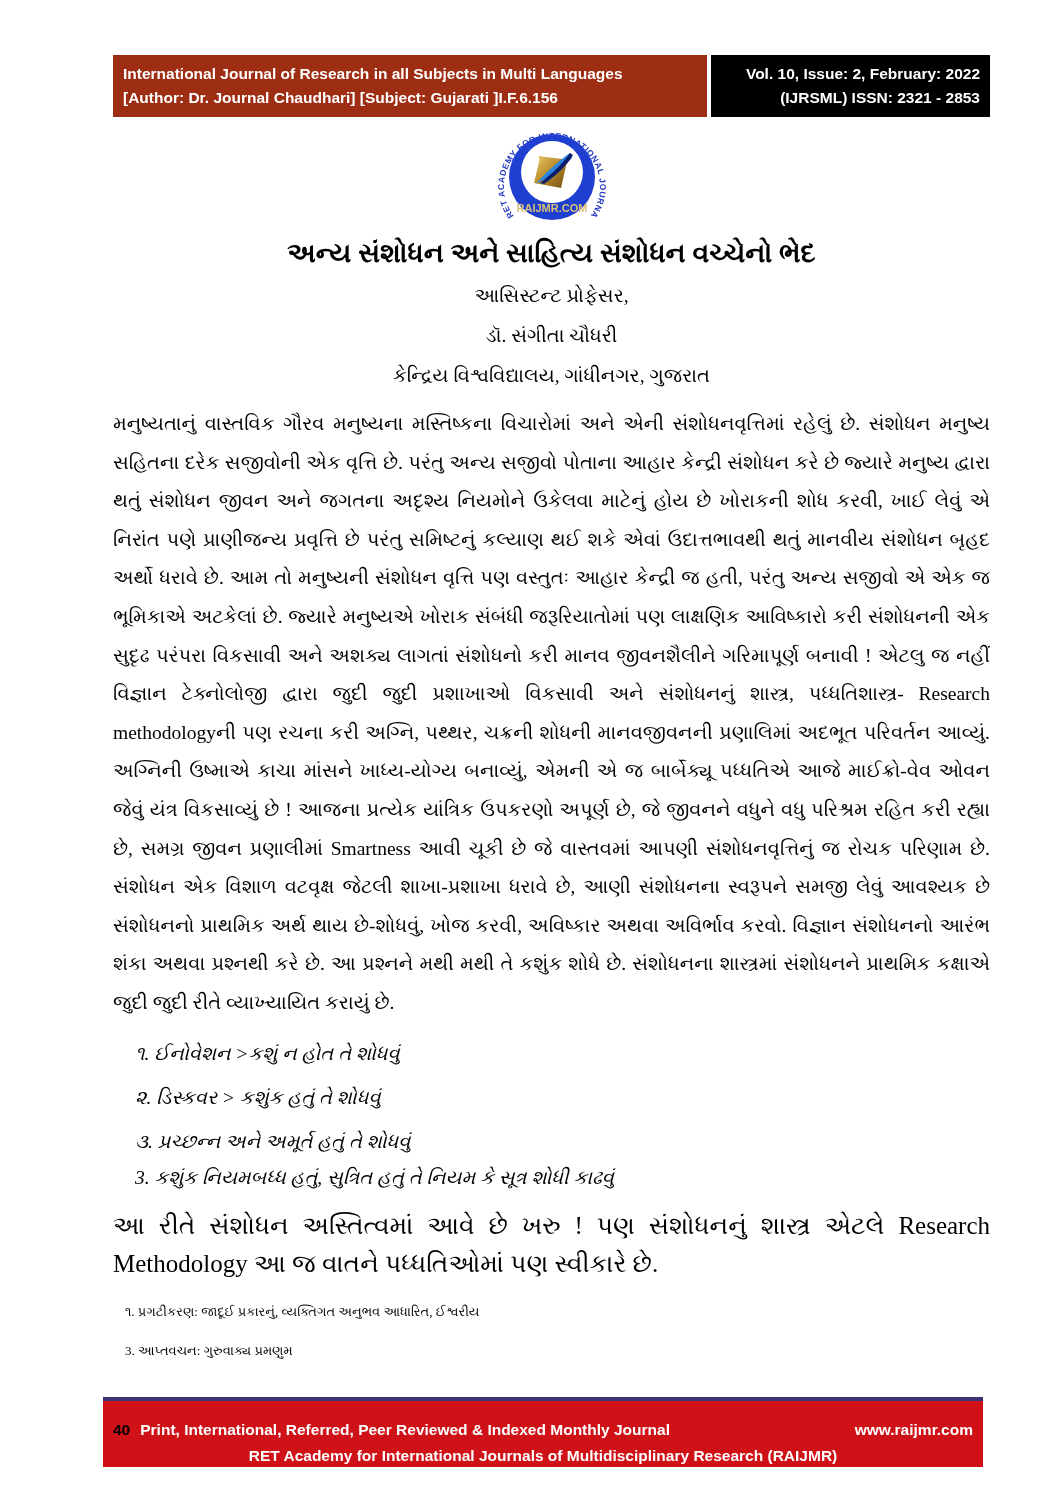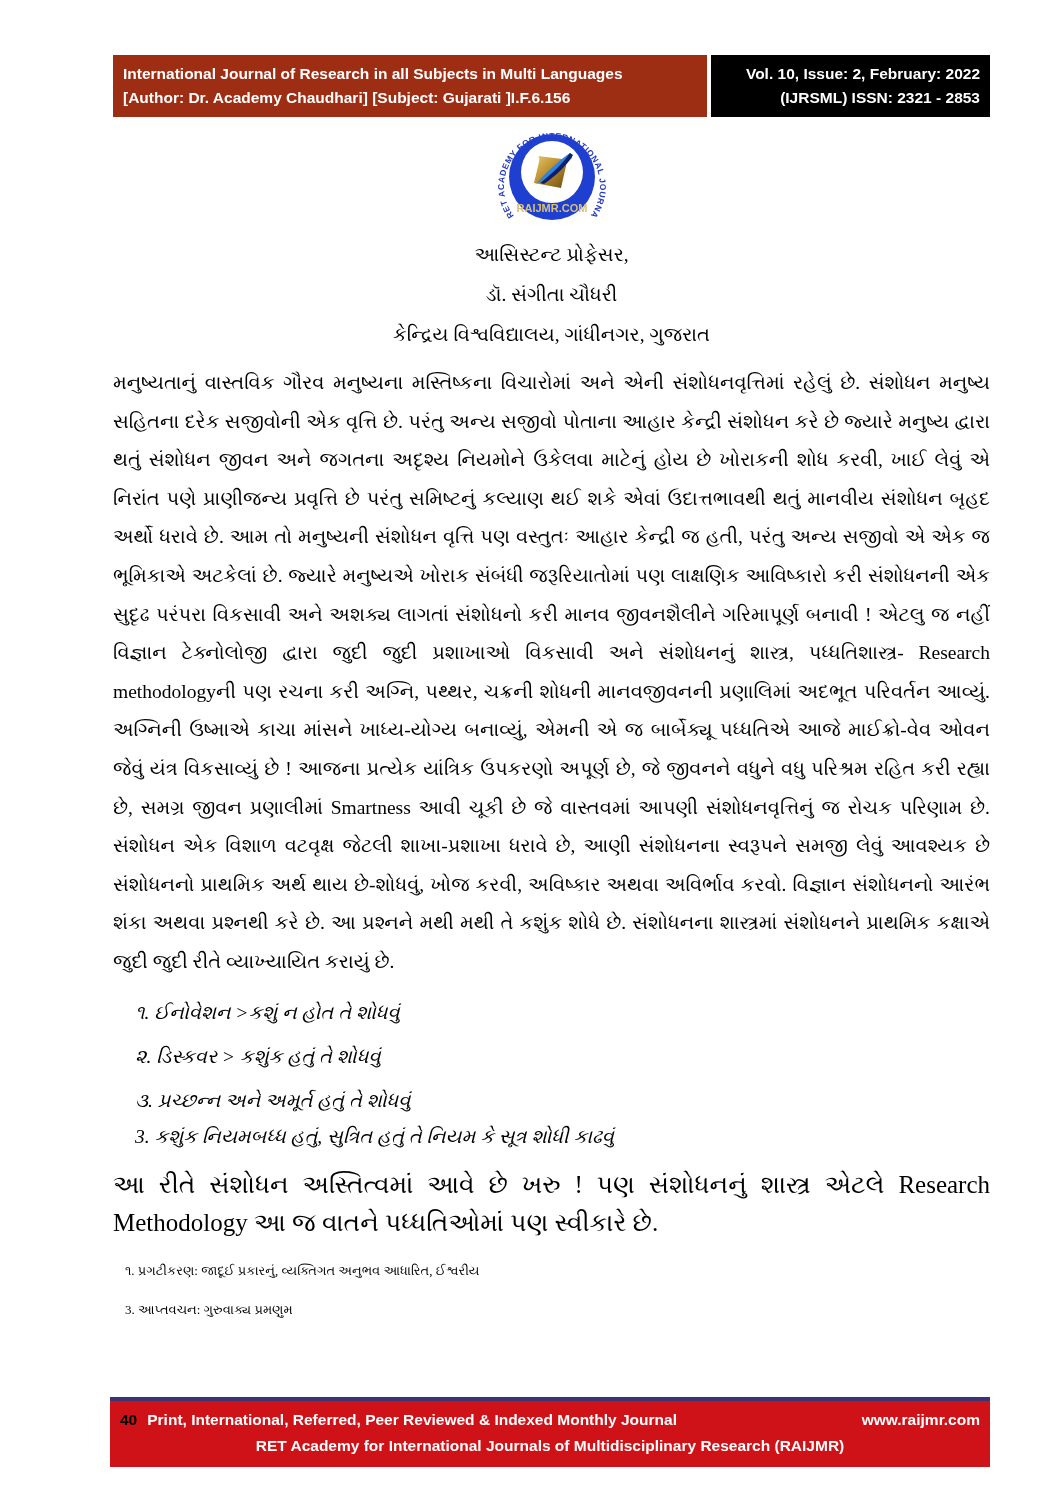--- a/index.html
+++ b/index.html
@@ -40,42 +40,42 @@
   }
   .list1 { margin-top:16px; padding-left:22px; }
   .list1 .li { font-size:19.5px; line-height:30px; color:#000000; margin-bottom:14px;font-style:italic; }
   .list1 .li:nth-child(3) { margin-bottom:6px; }
   .par2 { margin-top:8px; font-size:25px; line-height:38.6px; color:#000000; text-align:justify; }
   .list2 { margin-top:8px; padding-left:12px; }
   .list2 .li { font-size:13px; line-height:39px; color:#000000; }
 
   
   .footer {
-    position:absolute; left:110px; top:1397px; width:880px; height:70px;
+    position:absolute; left:103px; top:1397px; width:880px; height:70px;
     background:#cf1218; border-top:4px solid #3d3274;
     font-family:"Liberation Sans","DejaVu Sans",sans-serif; font-weight:bold;
-    color:#ffffff; padding:6px 10px 0 10px;
+    color:#ffffff; padding:16px 10px 0 10px;
   }
   .footer-row1 { display:flex; align-items:baseline; font-size:15.5px; line-height:26px; }
   .footer-pageno { color:#000000; margin-right:10px; }
   .footer-spacer { flex:1; }
   .footer-row2 { text-align:center; font-size:15.5px; line-height:26px; }
 
   svg text { font-family:"Liberation Sans","DejaVu Sans",sans-serif; }
 </style>
 </head>
 <body>
 
 <div class="page">
   <div class="content">
 
     <div class="hdr">
       <div class="hdr-left">
         <div>International Journal of Research in all Subjects in Multi Languages</div>
-        <div>[Author: Dr. Academy Chaudhari] [Subject: Gujarati ]I.F.6.156</div>
+        <div>[Author: Dr. Journal Chaudhari] [Subject: Gujarati ]I.F.6.156</div>
       </div>
       <div class="hdr-right">
         <div>Vol. 10, Issue: 2, February: 2022</div>
         <div>(IJRSML) ISSN: 2321 - 2853</div>
       </div>
     </div>
 
     <div class="logo-wrap">
       <svg width="148" height="108" viewBox="0 0 148 108">
         <defs>
@@ -91,20 +91,21 @@
         </text>
         <circle cx="74" cy="57" r="43" fill="#1f3fd0"></circle>
         <circle cx="74" cy="52" r="31" fill="#ffffff"></circle>
         <path d="M60 36 L84 39 Q90 40 88 46 L83 68 L56 63 L61 42 Q62 37 60 36 Z" fill="url(#goldGrad)"></path>
         <path d="M92 33 C 82 40, 68 52, 58 64 C 70 58, 84 48, 94 38 Z" fill="#2a86e0"></path>
         <path d="M92 33 C 86 42, 74 54, 62 63 L 66 64 C 78 56, 90 44, 95 35 Z" fill="#0c1e6e"></path>
         <text x="74" y="92" font-size="11" font-weight="bold" fill="#d8c078" text-anchor="middle">RAIJMR.COM</text>
       </svg>
     </div>
 
+    <div class="title">અન્ય સંશોધન અને સાહિત્ય સંશોધન વચ્ચેનો ભેદ</div>
     <div class="byline">આસિસ્ટન્ટ પ્રોફેસર,</div>
     <div class="byline">ડૉ. સંગીતા ચૌધરી</div>
     <div class="byline">કેન્દ્રિય વિશ્વવિદ્યાલય, ગાંધીનગર, ગુજરાત</div>
 
     <p class="body-par">મનુષ્યતાનું વાસ્તવિક ગૌરવ મનુષ્યના મસ્તિષ્કના વિચારોમાં અને એની સંશોધનવૃત્તિમાં રહેલું છે. સંશોધન મનુષ્ય સહિતના દરેક સજીવોની એક વૃત્તિ છે. પરંતુ અન્ય સજીવો પોતાના આહાર કેન્દ્રી સંશોધન કરે છે જ્યારે મનુષ્ય દ્વારા થતું સંશોધન જીવન અને જગતના અદૃશ્ય નિયમોને ઉકેલવા માટેનું હોય છે ખોરાકની શોધ કરવી, ખાઈ લેવું એ નિરાંત પણે પ્રાણીજન્ય પ્રવૃત્તિ છે પરંતુ સમિષ્ટનું કલ્યાણ થઈ શકે એવાં ઉદાત્તભાવથી થતું માનવીય સંશોધન બૃહદ અર્થો ધરાવે છે. આમ તો મનુષ્યની સંશોધન વૃત્તિ પણ વસ્તુતઃ આહાર કેન્દ્રી જ હતી, પરંતુ અન્ય સજીવો એ એક જ ભૂમિકાએ અટકેલાં છે. જ્યારે મનુષ્યએ ખોરાક સંબંધી જરૂરિયાતોમાં પણ લાક્ષણિક આવિષ્કારો કરી સંશોધનની એક સુદૃઢ પરંપરા વિકસાવી અને અશક્ય લાગતાં સંશોધનો કરી માનવ જીવનશૈલીને ગરિમાપૂર્ણ બનાવી ! એટલુ જ નહીં વિજ્ઞાન ટેક્નોલોજી દ્વારા જુદી જુદી પ્રશાખાઓ વિકસાવી અને સંશોધનનું શાસ્ત્ર, પધ્ધતિશાસ્ત્ર- Research methodologyની પણ રચના કરી અગ્નિ, પથ્થર, ચક્રની શોધની માનવજીવનની પ્રણાલિમાં અદભૂત પરિવર્તન આવ્યું. અગ્નિની ઉષ્માએ કાચા માંસને ખાધ્ય-યોગ્ય બનાવ્યું, એમની એ જ બાર્બેક્યૂ પધ્ધતિએ આજે માઈક્રો-વેવ ઓવન જેવું યંત્ર વિકસાવ્યું છે ! આજના પ્રત્યેક યાંત્રિક ઉપકરણો અપૂર્ણ છે, જે જીવનને વધુને વધુ પરિશ્રમ રહિત કરી રહ્યા છે, સમગ્ર જીવન પ્રણાલીમાં Smartness આવી ચૂકી છે જે વાસ્તવમાં આપણી સંશોધનવૃત્તિનું જ રોચક પરિણામ છે. સંશોધન એક વિશાળ વટવૃક્ષ જેટલી શાખા-પ્રશાખા ધરાવે છે, આણી સંશોધનના સ્વરૂપને સમજી લેવું આવશ્યક છે સંશોધનનો પ્રાથમિક અર્થ થાય છે-શોધવું, ખોજ કરવી, અવિષ્કાર અથવા અવિર્ભાવ કરવો. વિજ્ઞાન સંશોધનનો આરંભ શંકા અથવા પ્રશ્નથી કરે છે. આ પ્રશ્નને મથી મથી તે કશુંક શોધે છે. સંશોધનના શાસ્ત્રમાં સંશોધનને પ્રાથમિક કક્ષાએ જુદી જુદી રીતે વ્યાખ્યાયિત કરાયું છે.</p>
 
     <div class="list1">
       <div class="li">૧. ઈનોવેશન &gt;કશું ન હોત તે શોધવું</div>
       <div class="li">૨. ડિસ્કવર &gt; કશુંક હતું તે શોધવું</div>
       <div class="li">૩. પ્રચ્છન્ન અને અમૂર્ત હતું તે શોધવું</div>

